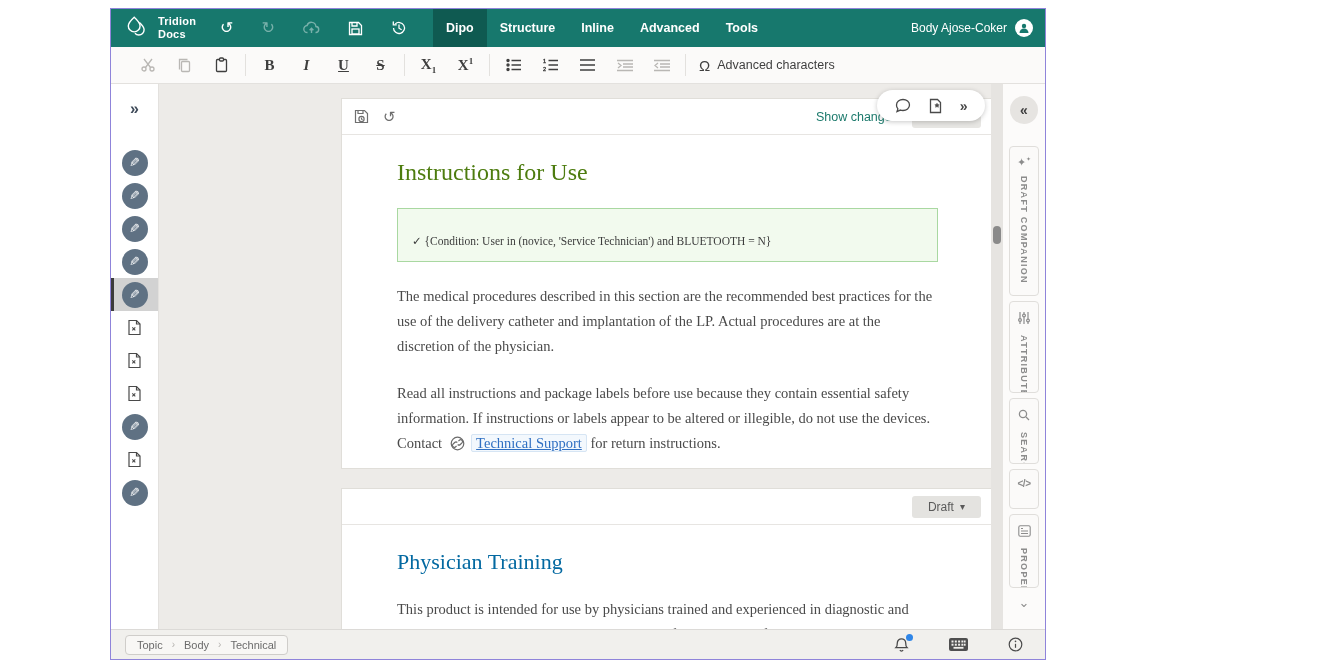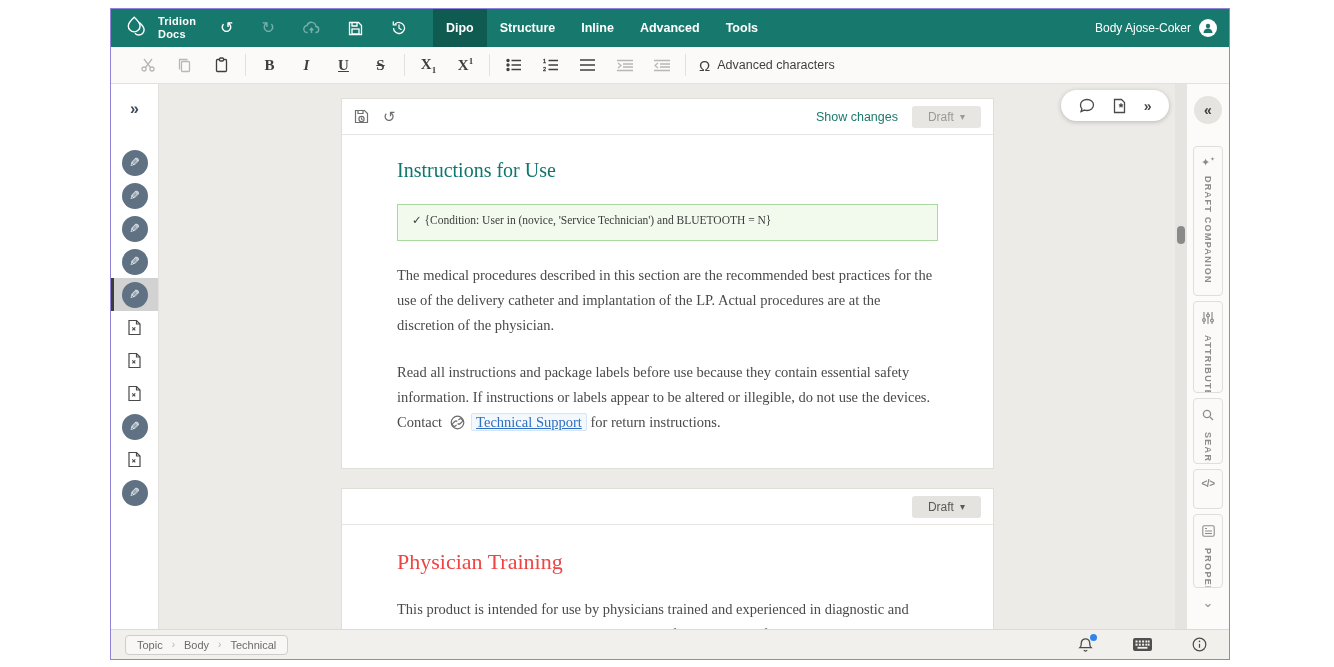--- a/index.html
+++ b/index.html
@@ -1,18 +1,18 @@
 <!DOCTYPE html>
 <html><head>
 <meta charset="utf-8">
 <style>
   * { margin:0; padding:0; box-sizing:border-box; }
   html,body { background:#ffffff; font-family:"Liberation Sans", sans-serif; }
   .canvas { position:relative; width:1334px; height:667px; background:#fff; overflow:hidden; }
-  .app { position:absolute; left:110px; top:8px; width:1120px; height:652px;
+  .app { position:absolute; left:110px; top:8px; width:936px; height:652px;
          border:1px solid #8f84da; background:#fff; display:flex; flex-direction:column; overflow:hidden; }
 
   
   .topbar { height:38px; background:#17786d; display:flex; align-items:center; color:#fff; flex:0 0 auto; }
   .logo { margin-left:12px; display:flex; align-items:center; }
   .brand { margin-left:7px; font-size:11px; font-weight:bold; line-height:1.15; letter-spacing:.2px; }
   .top-icons { margin-left:24px; display:flex; align-items:center; gap:28px; }
   .tico { font-size:16px; line-height:1; color:#fff; cursor:pointer; display:flex; align-items:center; }
   .tico.dim { color:rgba(255,255,255,.42); }
   .menu { display:flex; height:38px; margin-left:26px; }
@@ -45,23 +45,23 @@
   
   .main { flex:1 1 auto; background:#edebe8; position:relative; overflow:hidden; padding-top:14px; }
   .card { width:653px; margin-left:182px; background:#fff; border:1px solid #e0ded9; }
   .card-hd { height:36px; border-bottom:1px solid #e7e5e2; display:flex; align-items:center; padding:0 12px; gap:14px; }
   .hd-ico { color:#6f6f6f; display:flex; align-items:center; cursor:pointer; }
   .hd-right { margin-left:auto; display:flex; align-items:center; gap:14px; }
   .showchg { color:#1c7a6c; font-size:12.5px; cursor:pointer; }
   .draftbtn { background:#e7e6e3; color:#9a9a9a; font-size:12px; padding:4px 16px; border-radius:3px; cursor:pointer; display:flex; align-items:center; gap:6px; }
   .draftbtn.en { color:#5a5a5a; background:#e4e3e0; }
   .card-bd { padding:24px 55px 0 55px; font-family:"Liberation Serif", serif; color:#4a4a4a; }
-  .doc-h1 { font-size:20px; font-weight:500; color:#0f766e; }
-  .doc-h2 { font-size:22px; font-weight:500; color:#ef4444; }
-  .condbox { margin-top:22px; border:1px solid #a9d8a1; background:#f2faee; padding:8px 14px 13px 14px; }
+  .doc-h1 { font-size:24px; font-weight:500; color:#4d7c0f; }
+  .doc-h2 { font-size:22px; font-weight:500; color:#0369a1; }
+  .condbox { margin-top:22px; border:1px solid #a9d8a1; background:#f2faee; padding:25px 14px 13px 14px; }
   .condline { font-size:11.5px; color:#3c3c3c; }
   .condbody { margin-top:8px; font-size:14.5px; line-height:1.65; }
   .para { margin-top:22px; font-size:14.5px; line-height:1.72; }
   .chain { display:inline-block; vertical-align:-3px; margin:0 6px 0 8px; color:#6b6b6b; }
   .tslink { color:#2f6fc2; text-decoration:underline; background:#f3f8fd; border:1px solid #d6e5f4; border-radius:2px; padding:0 4px; cursor:pointer; }
 
   
   .pill { position:absolute; top:6px; right:18px; width:108px; height:31px; background:#fff; border-radius:16px;
           box-shadow:0 1px 5px rgba(0,0,0,.22); display:flex; align-items:center; justify-content:space-evenly; color:#4a4a4a; }
   .pill .pico { display:flex; align-items:center; cursor:pointer; font-size:14px; font-weight:bold; color:#4a4a4a; }

